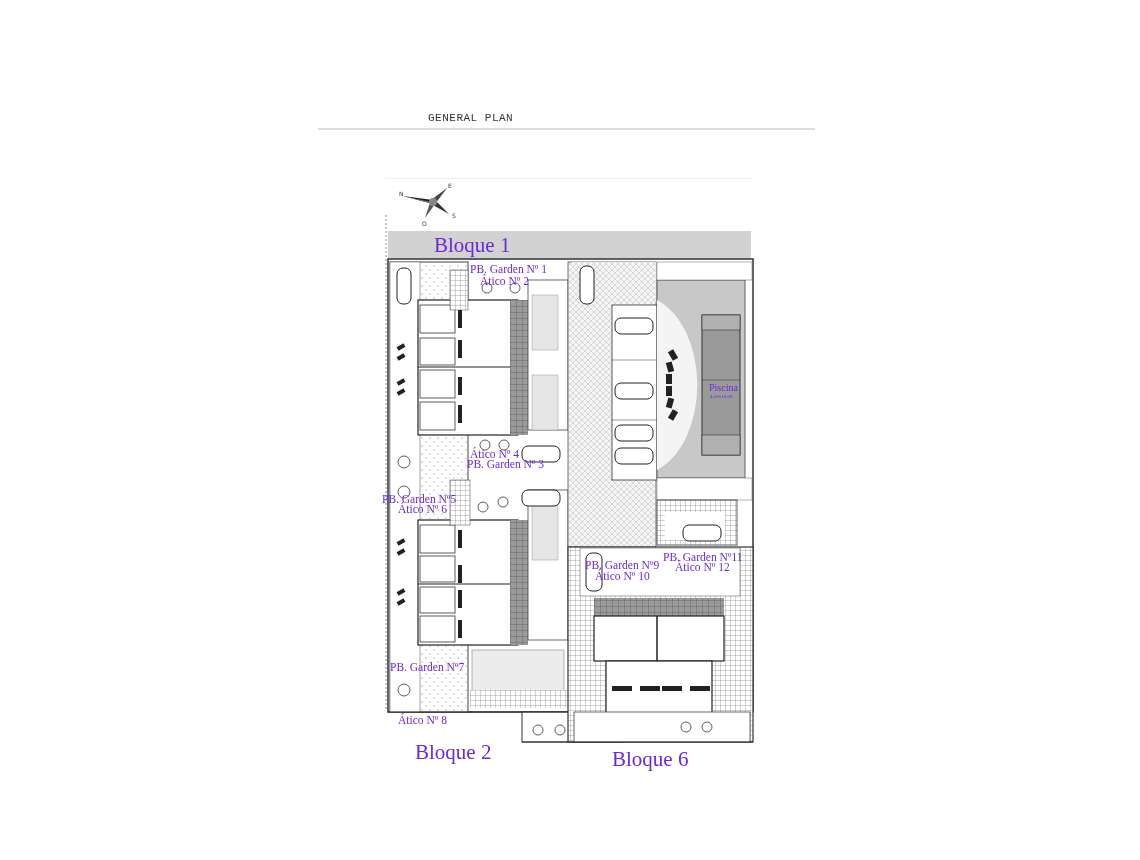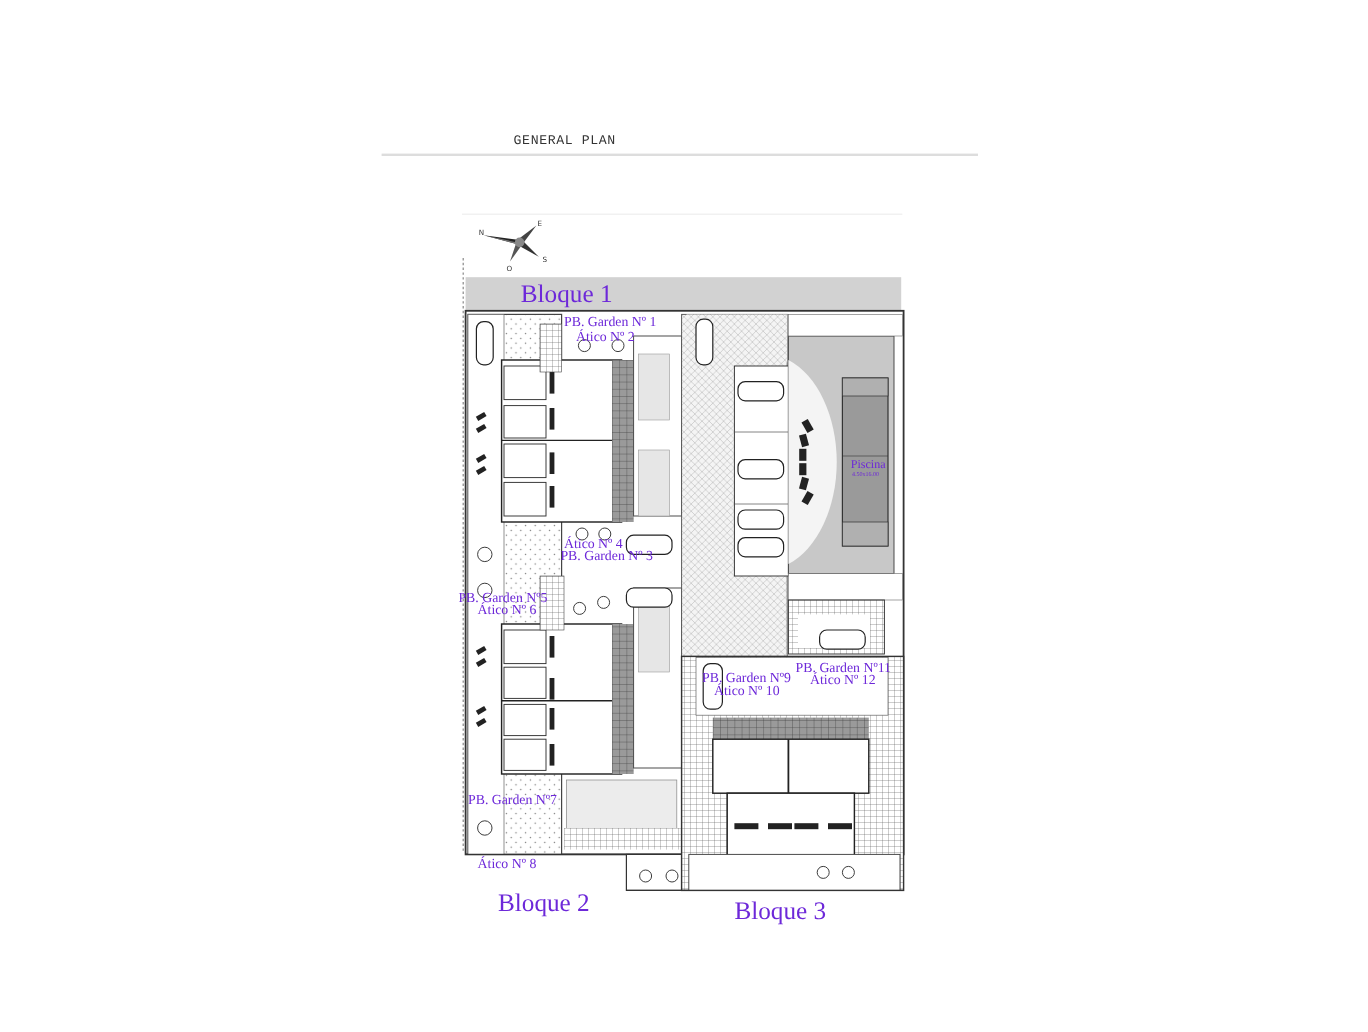--- a/index.html
+++ b/index.html
@@ -180,21 +180,21 @@
     <circle cx="686" cy="727" r="5"></circle>
     <circle cx="707" cy="727" r="5"></circle>
   </g>
 
   <line x1="388" y1="712" x2="568" y2="712" stroke="#333" stroke-width="1.2"></line>
   <line x1="522" y1="742" x2="753" y2="742" stroke="#333" stroke-width="1.2"></line>
 </svg>
 
 <div class="lbl block-lbl" style="left:434px;top:235px;">Bloque 1</div>
 <div class="lbl block-lbl" style="left:415px;top:726px;margin-top:16px;">Bloque 2</div>
-<div class="lbl block-lbl" style="left:612px;top:749px;">Bloque 3</div>
+<div class="lbl block-lbl" style="left:612px;top:749px;">Bloque 6</div>
 
 <div class="lbl unit-lbl" style="left:470px;top:264px;text-align:center;">PB. Garden Nº 1</div>
 <div class="lbl unit-lbl" style="left:480px;top:276px;">Ático Nº 2</div>
 
 <div class="lbl unit-lbl" style="left:470px;top:449px;">Ático Nº 4</div>
 <div class="lbl unit-lbl" style="left:467px;top:459px;">PB. Garden Nº 3</div>
 
 <div class="lbl unit-lbl" style="left:382px;top:494px;">PB. Garden Nº5</div>
 <div class="lbl unit-lbl" style="left:398px;top:504px;">Ático Nº 6</div>
 

